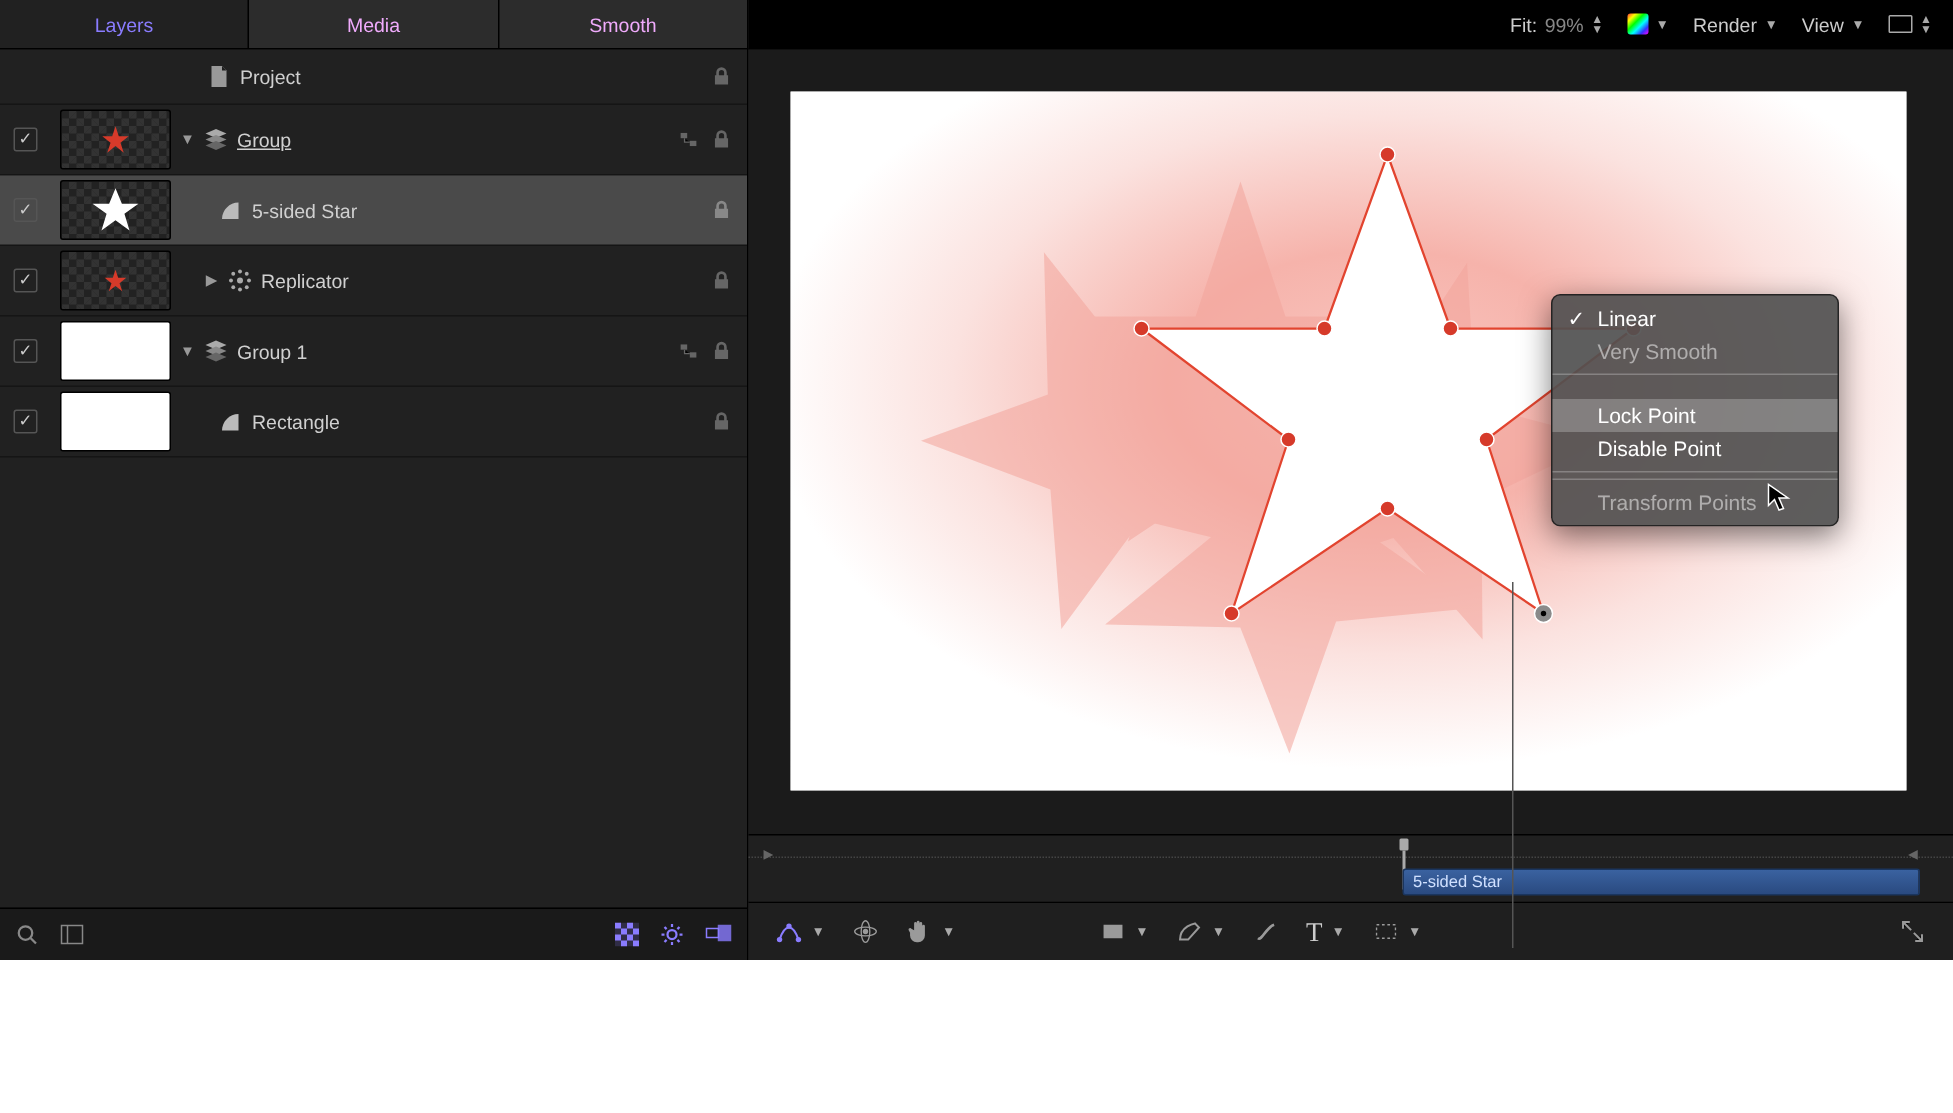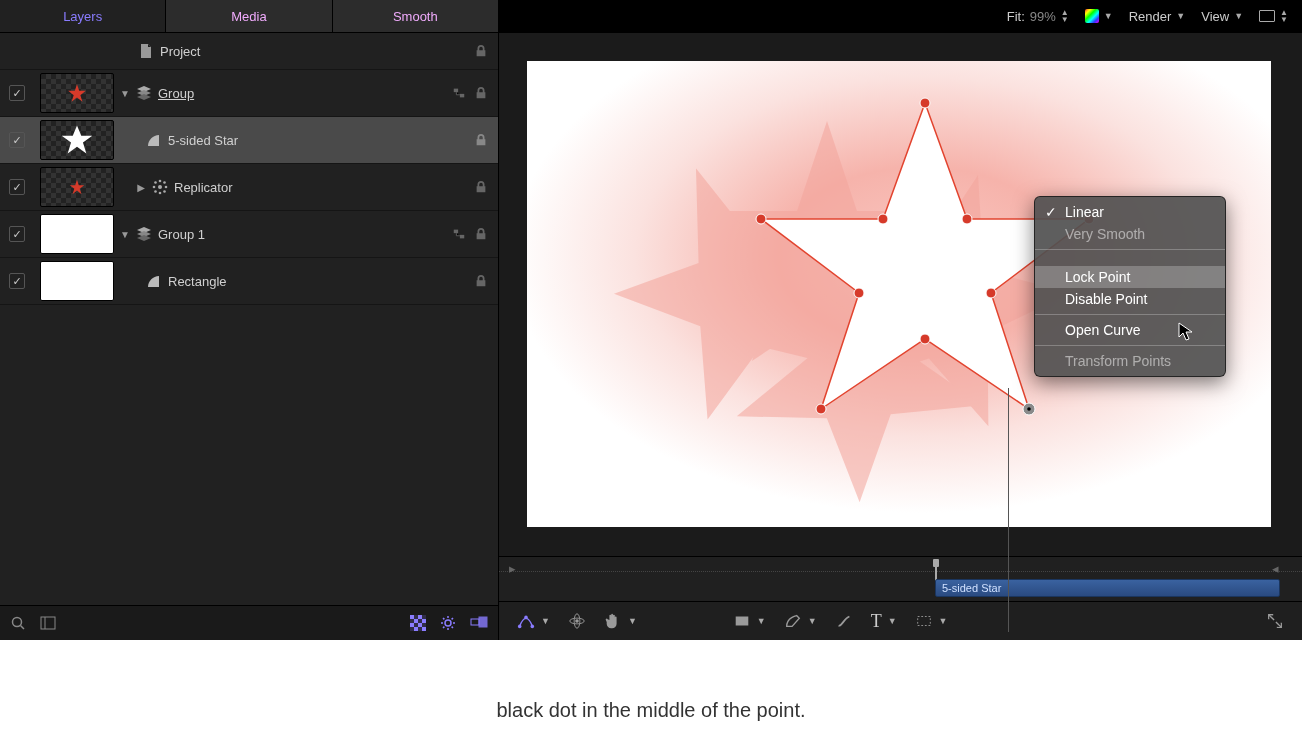--- a/index.html
+++ b/index.html
@@ -433,28 +433,26 @@
   </div>
  </div>
 
   <div class="ctx-menu">
     <div class="mi checked">Linear</div>
     <div class="mi disabled">Very Smooth</div>
     <div class="sep"></div>
     <div class="mi hover">Lock Point</div>
     <div class="mi">Disable Point</div>
     <div class="sep"></div>
-    <div class="mi">Open Curve</div>
     <div class="sep"></div>
     <div class="mi disabled">Transform Points</div>
   </div>
 
   <svg class="cursor" viewBox="0 0 16 20">
       <path fill="#000" stroke="#fff" stroke-width="1" d="M1 1l0 14 4-4 3 7 3-1-3-7 6 0z"></path>
     </svg>
 
   <div class="callout-line"></div>
 </div>
 
 <div class="caption">
   <br>
-  <span>black dot in the middle of the point.</span>
 </div>
 
 </body></html>

